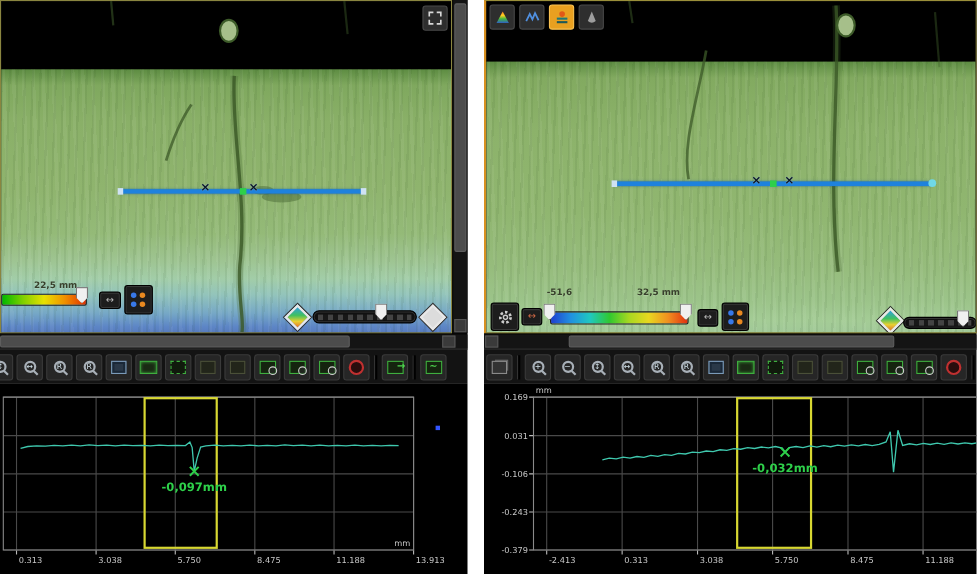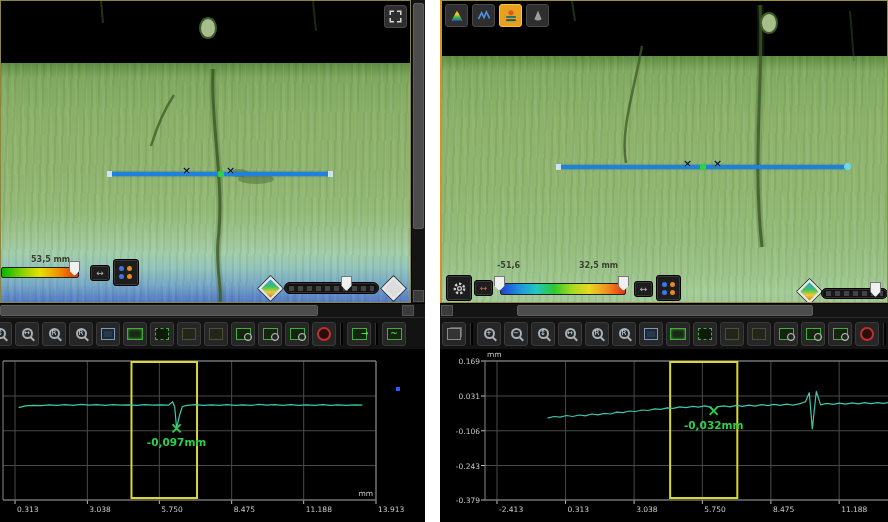--- a/index.html
+++ b/index.html
@@ -136,21 +136,21 @@
         <span class="xmark" style="left:117px;">×</span>
         <span class="gdot" style="left:109px;"></span>
       </div>
 
       <div id="fullscreen-btn">
         <svg width="15" height="15" viewBox="0 0 20 20">
           <path class="fsicon" d="M8,3 L3,3 L3,8 M12,3 L17,3 L17,8 M3,12 L3,17 L8,17 M17,12 L17,17 L12,17"></path>
         </svg>
       </div>
 
-      <span class="scale-text" style="left:30px;top:254px;">53,5 mm</span>
+      <span class="scale-text" style="left:30px;top:254px;">22,5 mm</span>
       <div class="gradbar grad-left" style="left:0;top:266px;width:76px;height:9px;"></div>
       <div class="handle" style="left:68px;top:260px;"></div>
       <div class="sbtn" style="left:89px;top:264px;width:18px;height:14px;">
           <span>↔</span>
         </div>
       <div class="sbtn dotsbtn" style="left:112px;top:258px;width:26px;height:27px;">
         <i class="dot-b"></i>
           <i class="dot-o"></i>
         <i class="dot-b"></i>
           <i class="dot-o"></i>

